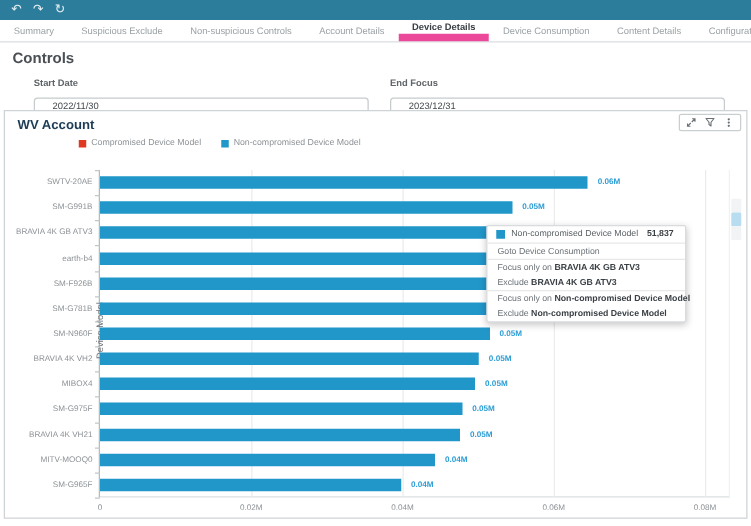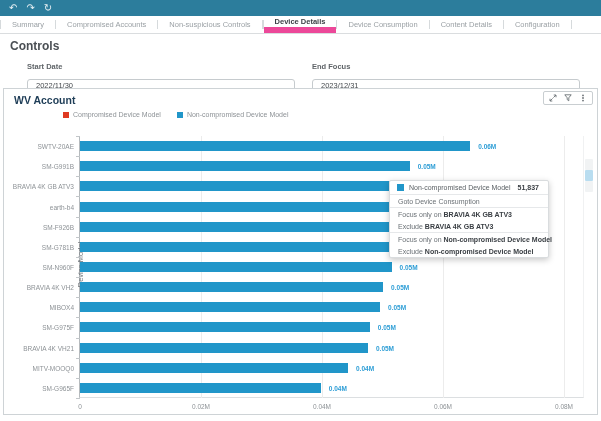--- a/index.html
+++ b/index.html
@@ -19,21 +19,21 @@
 
   
   .controls { padding:5px 0 0 10px; }
   .controls-title { font-size:12px; font-weight:bold; color:#4a4f54; }
   .fields { display:flex; margin-top:9px; }
   .field { width:268px; }
   .field.first { margin-left:17px; }
   .field.second { margin-left:17px; }
   .field label { display:block; font-size:7.5px; font-weight:bold; color:#5f6468; margin-bottom:3px; }
   .field input { width:100%; height:13px; border:1px solid #c6cbce; border-radius:3px;
-    font-family:"Liberation Sans", sans-serif; font-size:7.5px; color:#44494d; padding:0 8px; outline:none; }
+    font-family:"Liberation Sans", sans-serif; font-size:7.5px; color:#44494d; padding:0 14px; outline:none; }
 
   
   .card { position:absolute; left:3px; top:88px; width:595px; height:327px;
     border:1px solid #ced3d6; background:#fff; }
   .card-title { position:absolute; left:10px; top:5px; font-size:10.5px; font-weight:bold; color:#1d3c56; }
   .card-tools { position:absolute; right:4px; top:2px; display:flex; align-items:center; gap:7px;
     border:1px solid #c9ced1; border-radius:2px; padding:2px 5px; background:#fff; }
   .card-tools .ct { width:8px; height:8px; display:block; cursor:pointer; }
   .legend { position:absolute; left:59px; top:22px; display:flex; gap:16px; align-items:center; }
   .legend .li { display:flex; align-items:center; gap:4px; font-size:7px; color:#8d9296; }
@@ -75,24 +75,25 @@
 <div class="topbar" style="background: rgb(44, 125, 156);">
     <span class="tb-icon">↶</span>
     <span class="tb-icon">↷</span>
     <span class="tb-icon">↻</span>
   </div>
 
 <div class="tabbar">
     <span class="sep"></span>
     <div class="tab">Summary</div>
     <span class="sep"></span>
-    <div class="tab">Compromised Accounts</div>
+    <div class="tab">Suspicious Exclude</div>
     <span class="sep"></span>
     <div class="tab">Non-suspicious Controls</div>
     <span class="sep"></span>
+    <div class="tab">Account Details</div>
     <span class="sep"></span>
     <div class="tab active">Device Details</div>
     <span class="sep"></span>
     <div class="tab">Device Consumption</div>
     <span class="sep"></span>
     <div class="tab">Content Details</div>
     <span class="sep"></span>
     <div class="tab">Configuration</div>
     <span class="sep"></span>
   </div>

